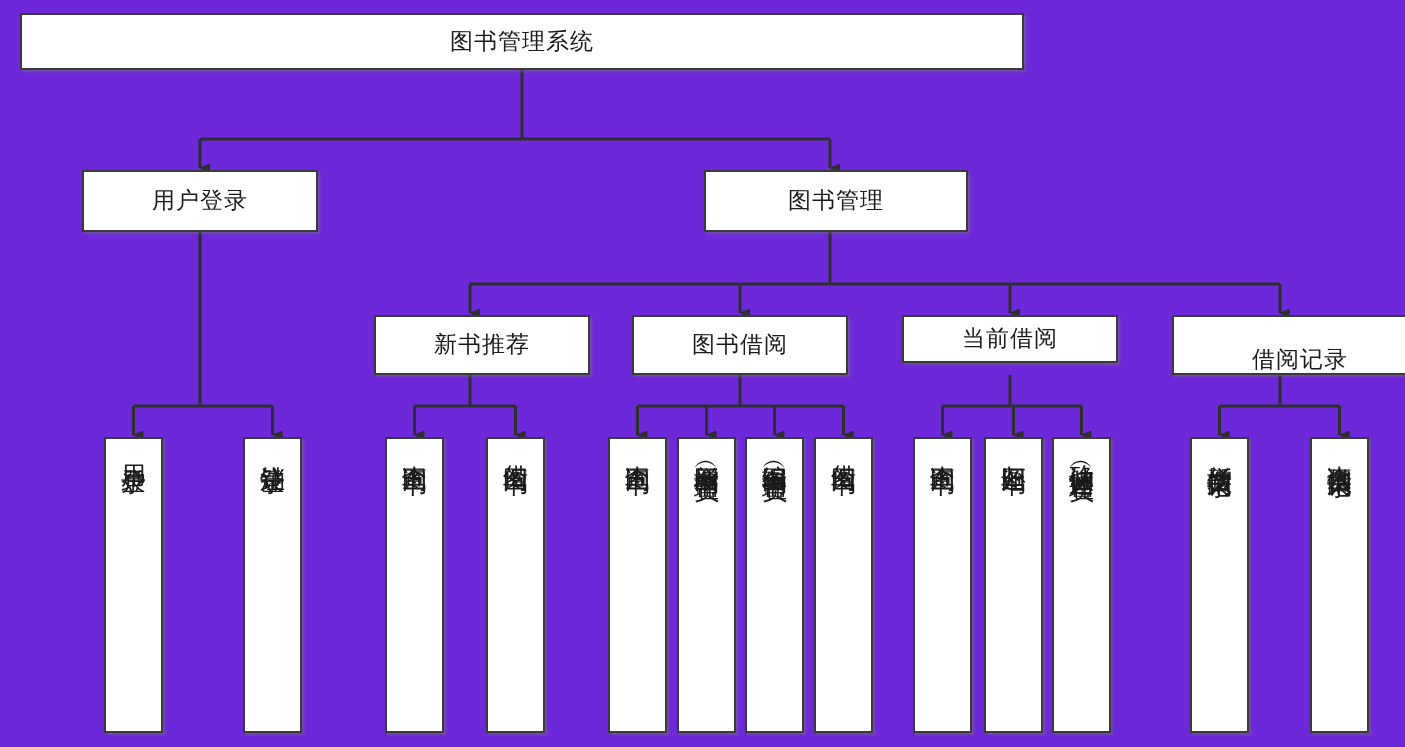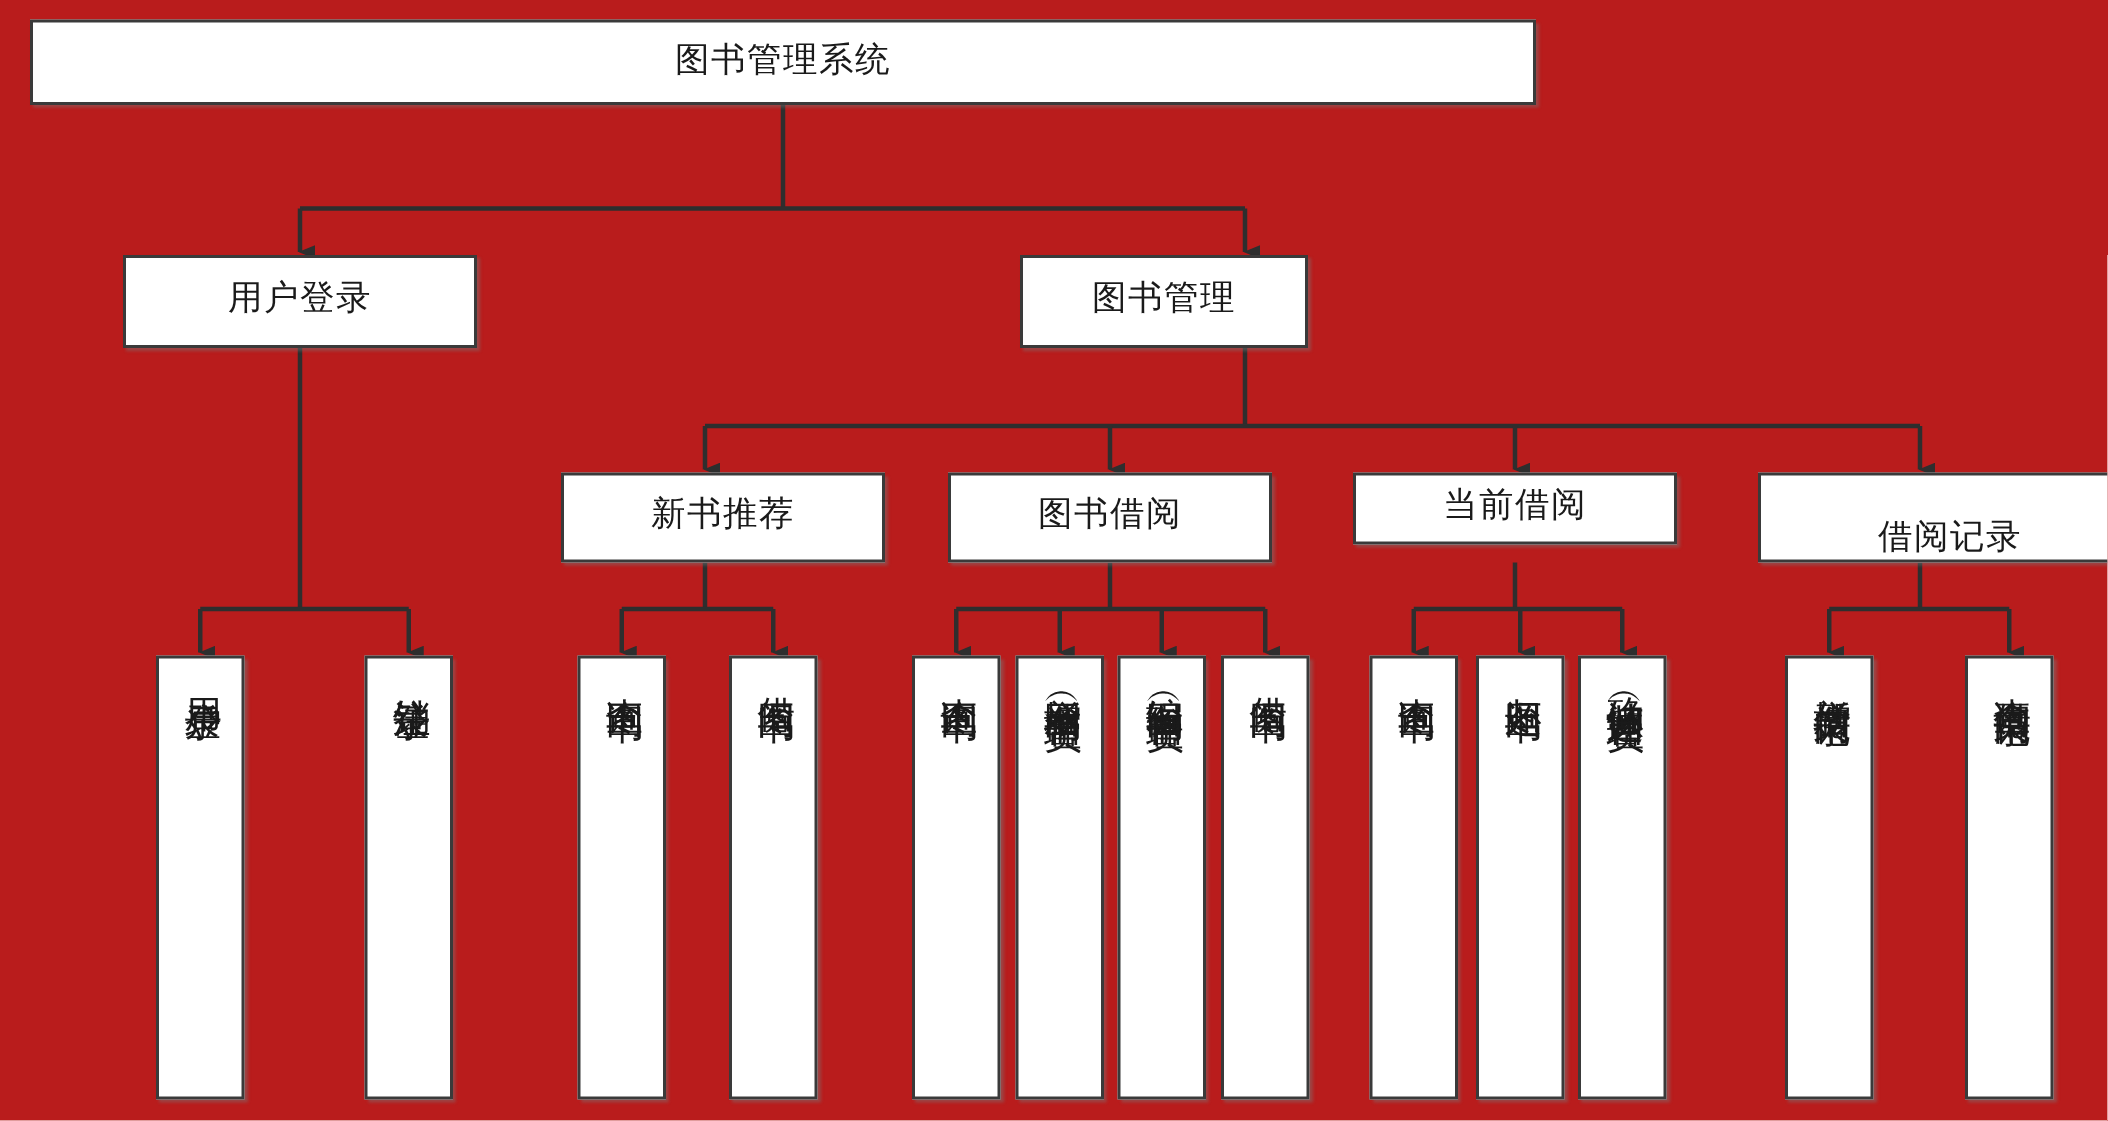--- a/index.html
+++ b/index.html
@@ -8,23 +8,22 @@
     padding: 0;
     background: #ffffff;
   }
   body {
     font-family: "Liberation Sans", "DejaVu Sans", sans-serif;
   }
   #diagram-root {
     position: relative;
     width: 1405px;
     height: 747px;
-    background: #b91c1c;
+    background: #6d28d9;
     overflow: hidden;
-    font-family: Liberation Mono, monospace;
   }
   #edges-layer {
     position: absolute;
     left: 0;
     top: 0;
     width: 1405px;
     height: 747px;
     pointer-events: none;
   }
   .node {
@@ -118,21 +117,21 @@
       </g>
   </svg>
 
   <div id="nodes-layer">
       <div class="node horizontal" style="left: 20px; top: 13px; width: 1004px; height: 57px;">
         <span class="node-label">图书管理系统</span>
       </div>
       <div class="node horizontal" style="left: 82px; top: 170px; width: 236px; height: 62px;">
         <span class="node-label">用户登录</span>
       </div>
-      <div class="node horizontal" style="left: 680px; top: 170px; width: 192px; height: 62px;">
+      <div class="node horizontal" style="left: 704px; top: 170px; width: 264px; height: 62px;">
         <span class="node-label">图书管理</span>
       </div>
       <div class="node horizontal" style="left: 362px; top: 315px; width: 216px; height: 60px; margin-left: 12px;">
         <span class="node-label">新书推荐</span>
       </div>
       <div class="node horizontal" style="left: 632px; top: 315px; width: 216px; height: 60px;">
         <span class="node-label">图书借阅</span>
       </div>
       <div class="node horizontal" style="left: 902px; top: 315px; width: 216px; height: 48px;">
         <span class="node-label">当前借阅</span>

